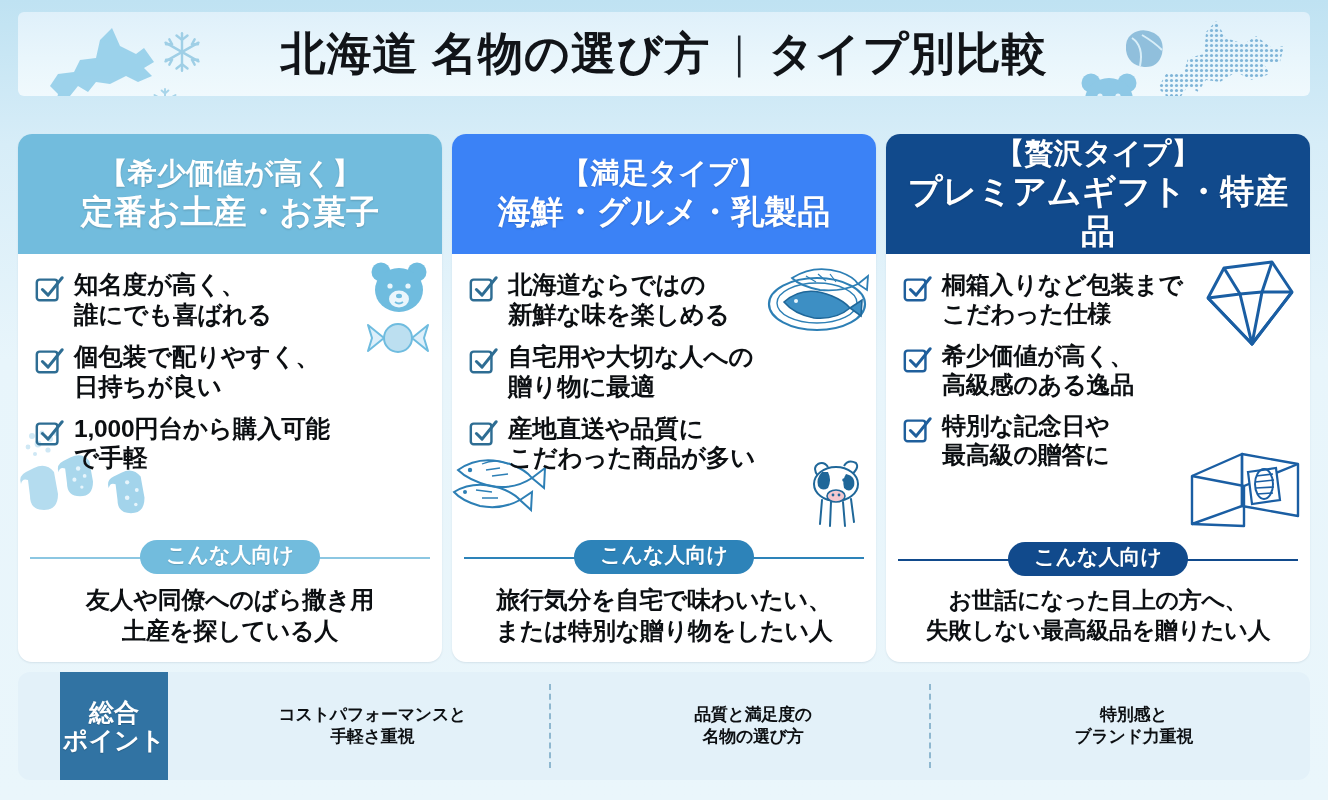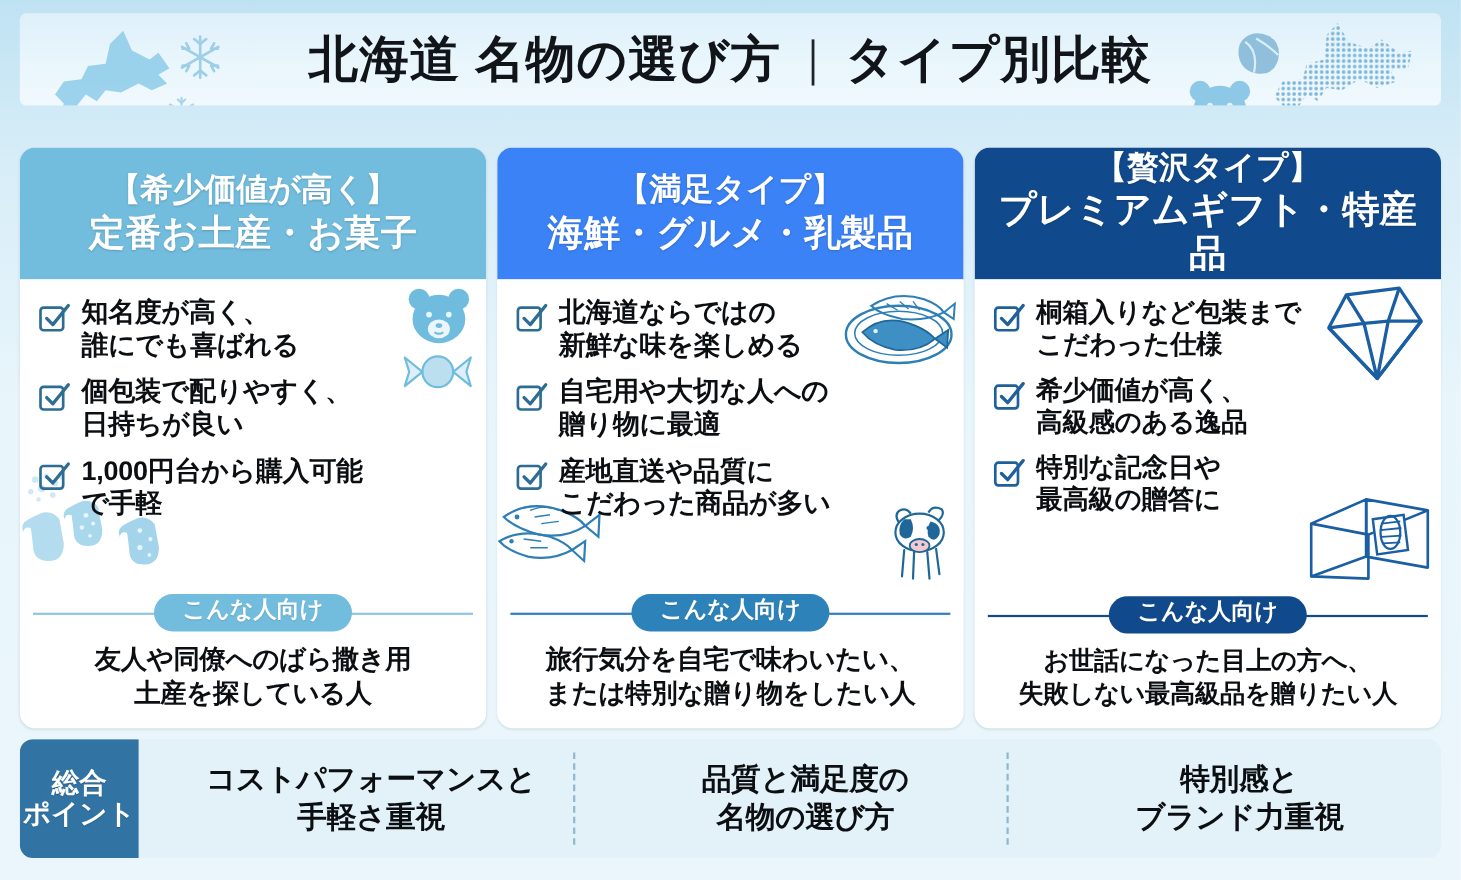--- a/index.html
+++ b/index.html
@@ -158,26 +158,27 @@
     background: #3173a3;
     color: #fff;
     display: flex; flex-direction: column;
     align-items: center; justify-content: center;
     font-weight: 900;
     line-height: 1.12;
     font-size: 25px;
     text-shadow: 0 1px 1px rgba(0,0,0,0.18);
     white-space: pre-line;
     text-align: center;
+    margin-left: 42px;
   }
   .sum-cell {
     flex: 1 1 0;
     display: flex; align-items: center; justify-content: center;
     text-align: center;
-    font-size: 27px;
+    font-size: 17px;
     font-weight: 800;
     color: #0c0f12;
     line-height: 1.28;
     white-space: pre-line;
     letter-spacing: -0.3px;
     position: relative;
     padding-left: 28px;
   }
   .sum-cell + .sum-cell::before {
     content: "";

